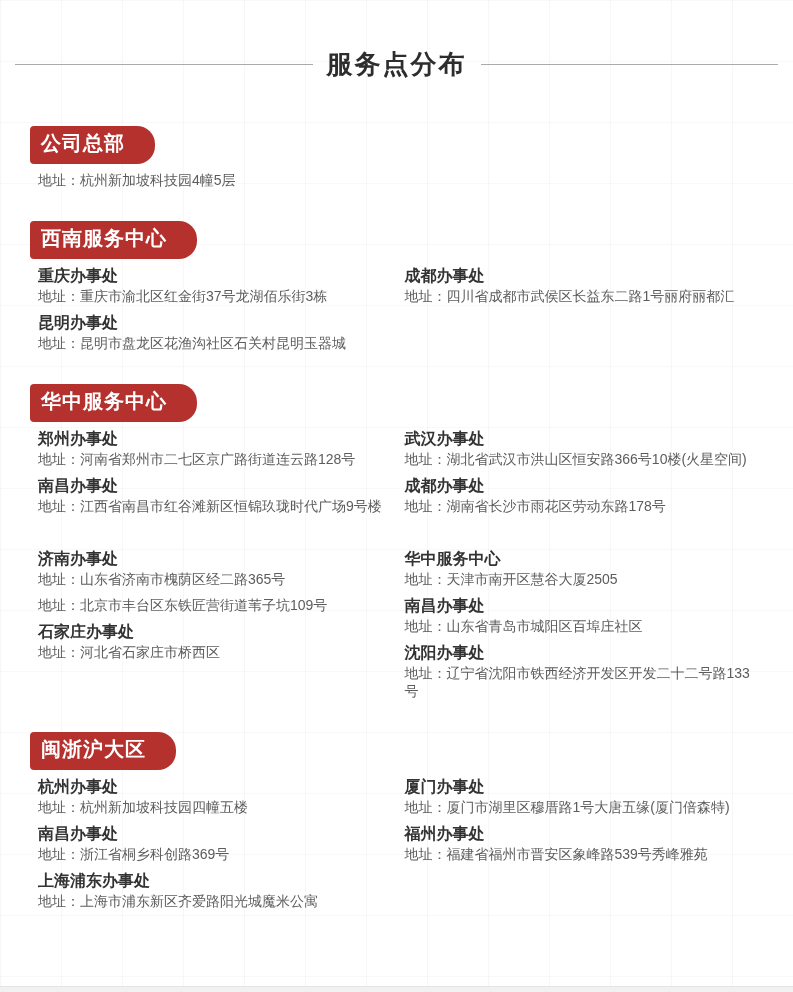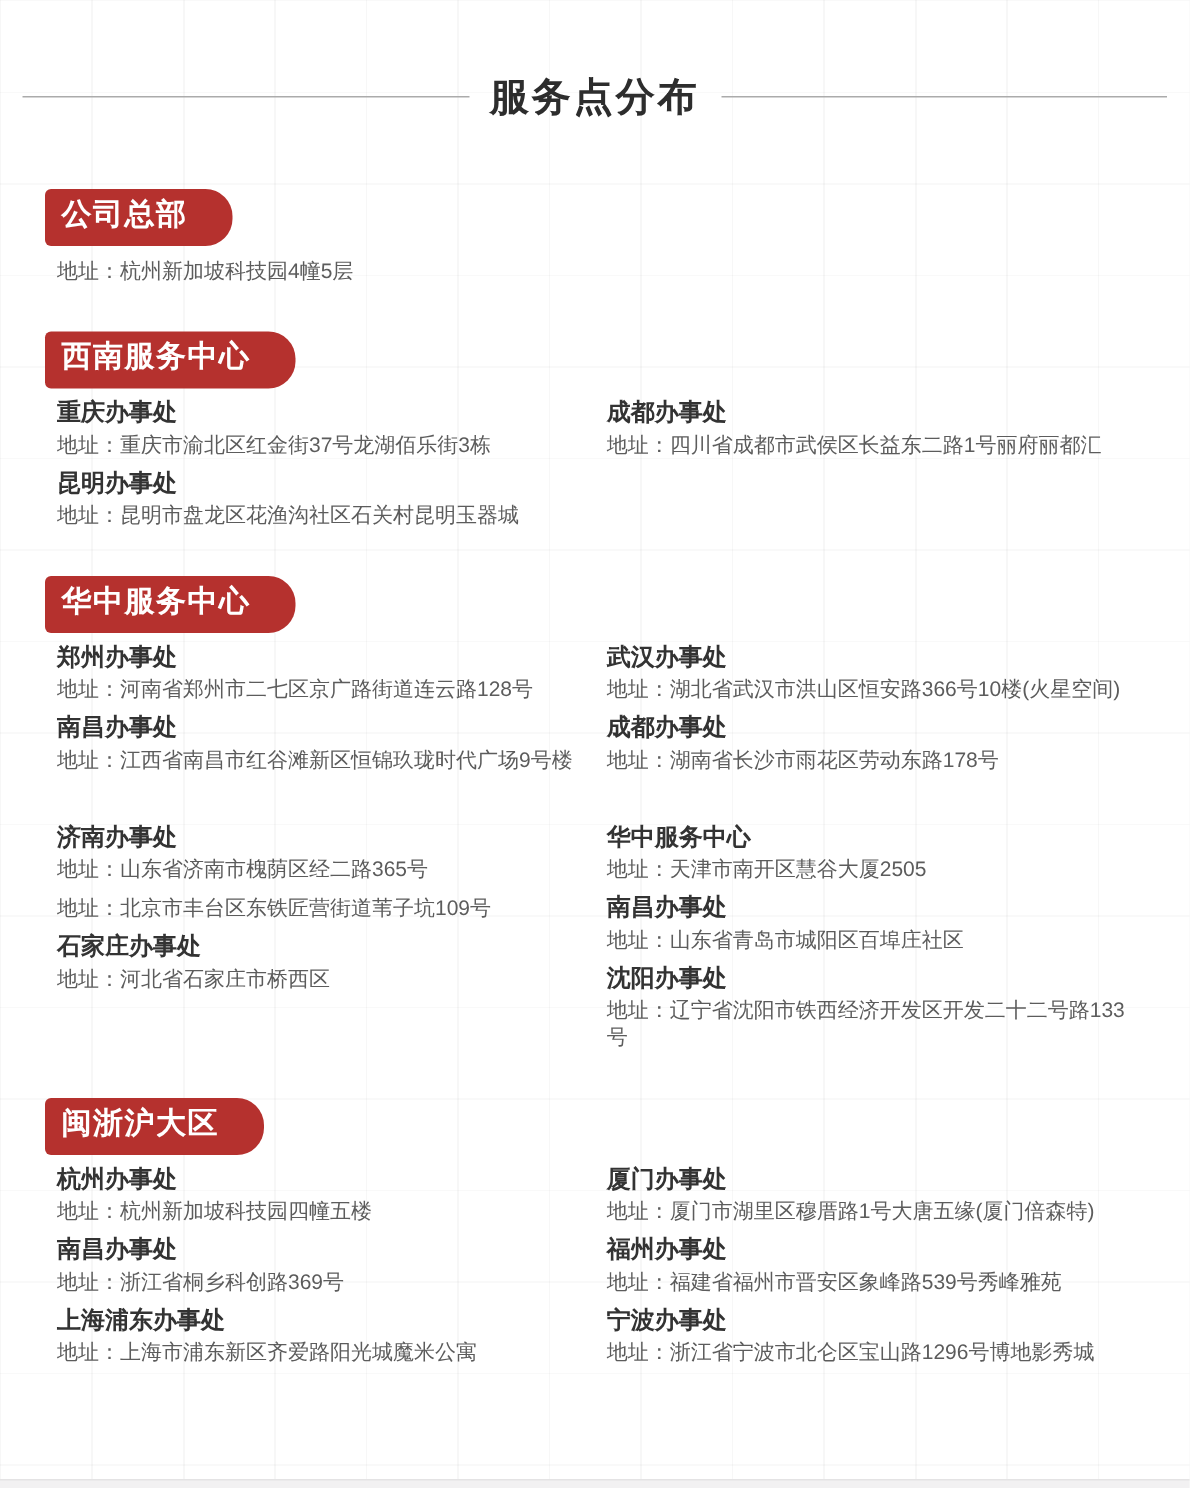--- a/index.html
+++ b/index.html
@@ -166,23 +166,19 @@
       </div>
       <div class="col">
         <div class="office">
           <div class="office-name">厦门办事处</div>
           <div class="office-addr">地址：厦门市湖里区穆厝路1号大唐五缘(厦门倍森特)</div>
         </div>
         <div class="office">
           <div class="office-name">福州办事处</div>
           <div class="office-addr">地址：福建省福州市晋安区象峰路539号秀峰雅苑</div>
         </div>
-        <div class="office">
-          <div class="office-name">宁波办事处</div>
-          <div class="office-addr">地址：浙江省宁波市北仑区宝山路1296号博地影秀城</div>
-        </div>
       </div>
     </div>
   </div>
 
 </div>
 
 <div class="bottom-edge"></div>
 
 </body></html>

